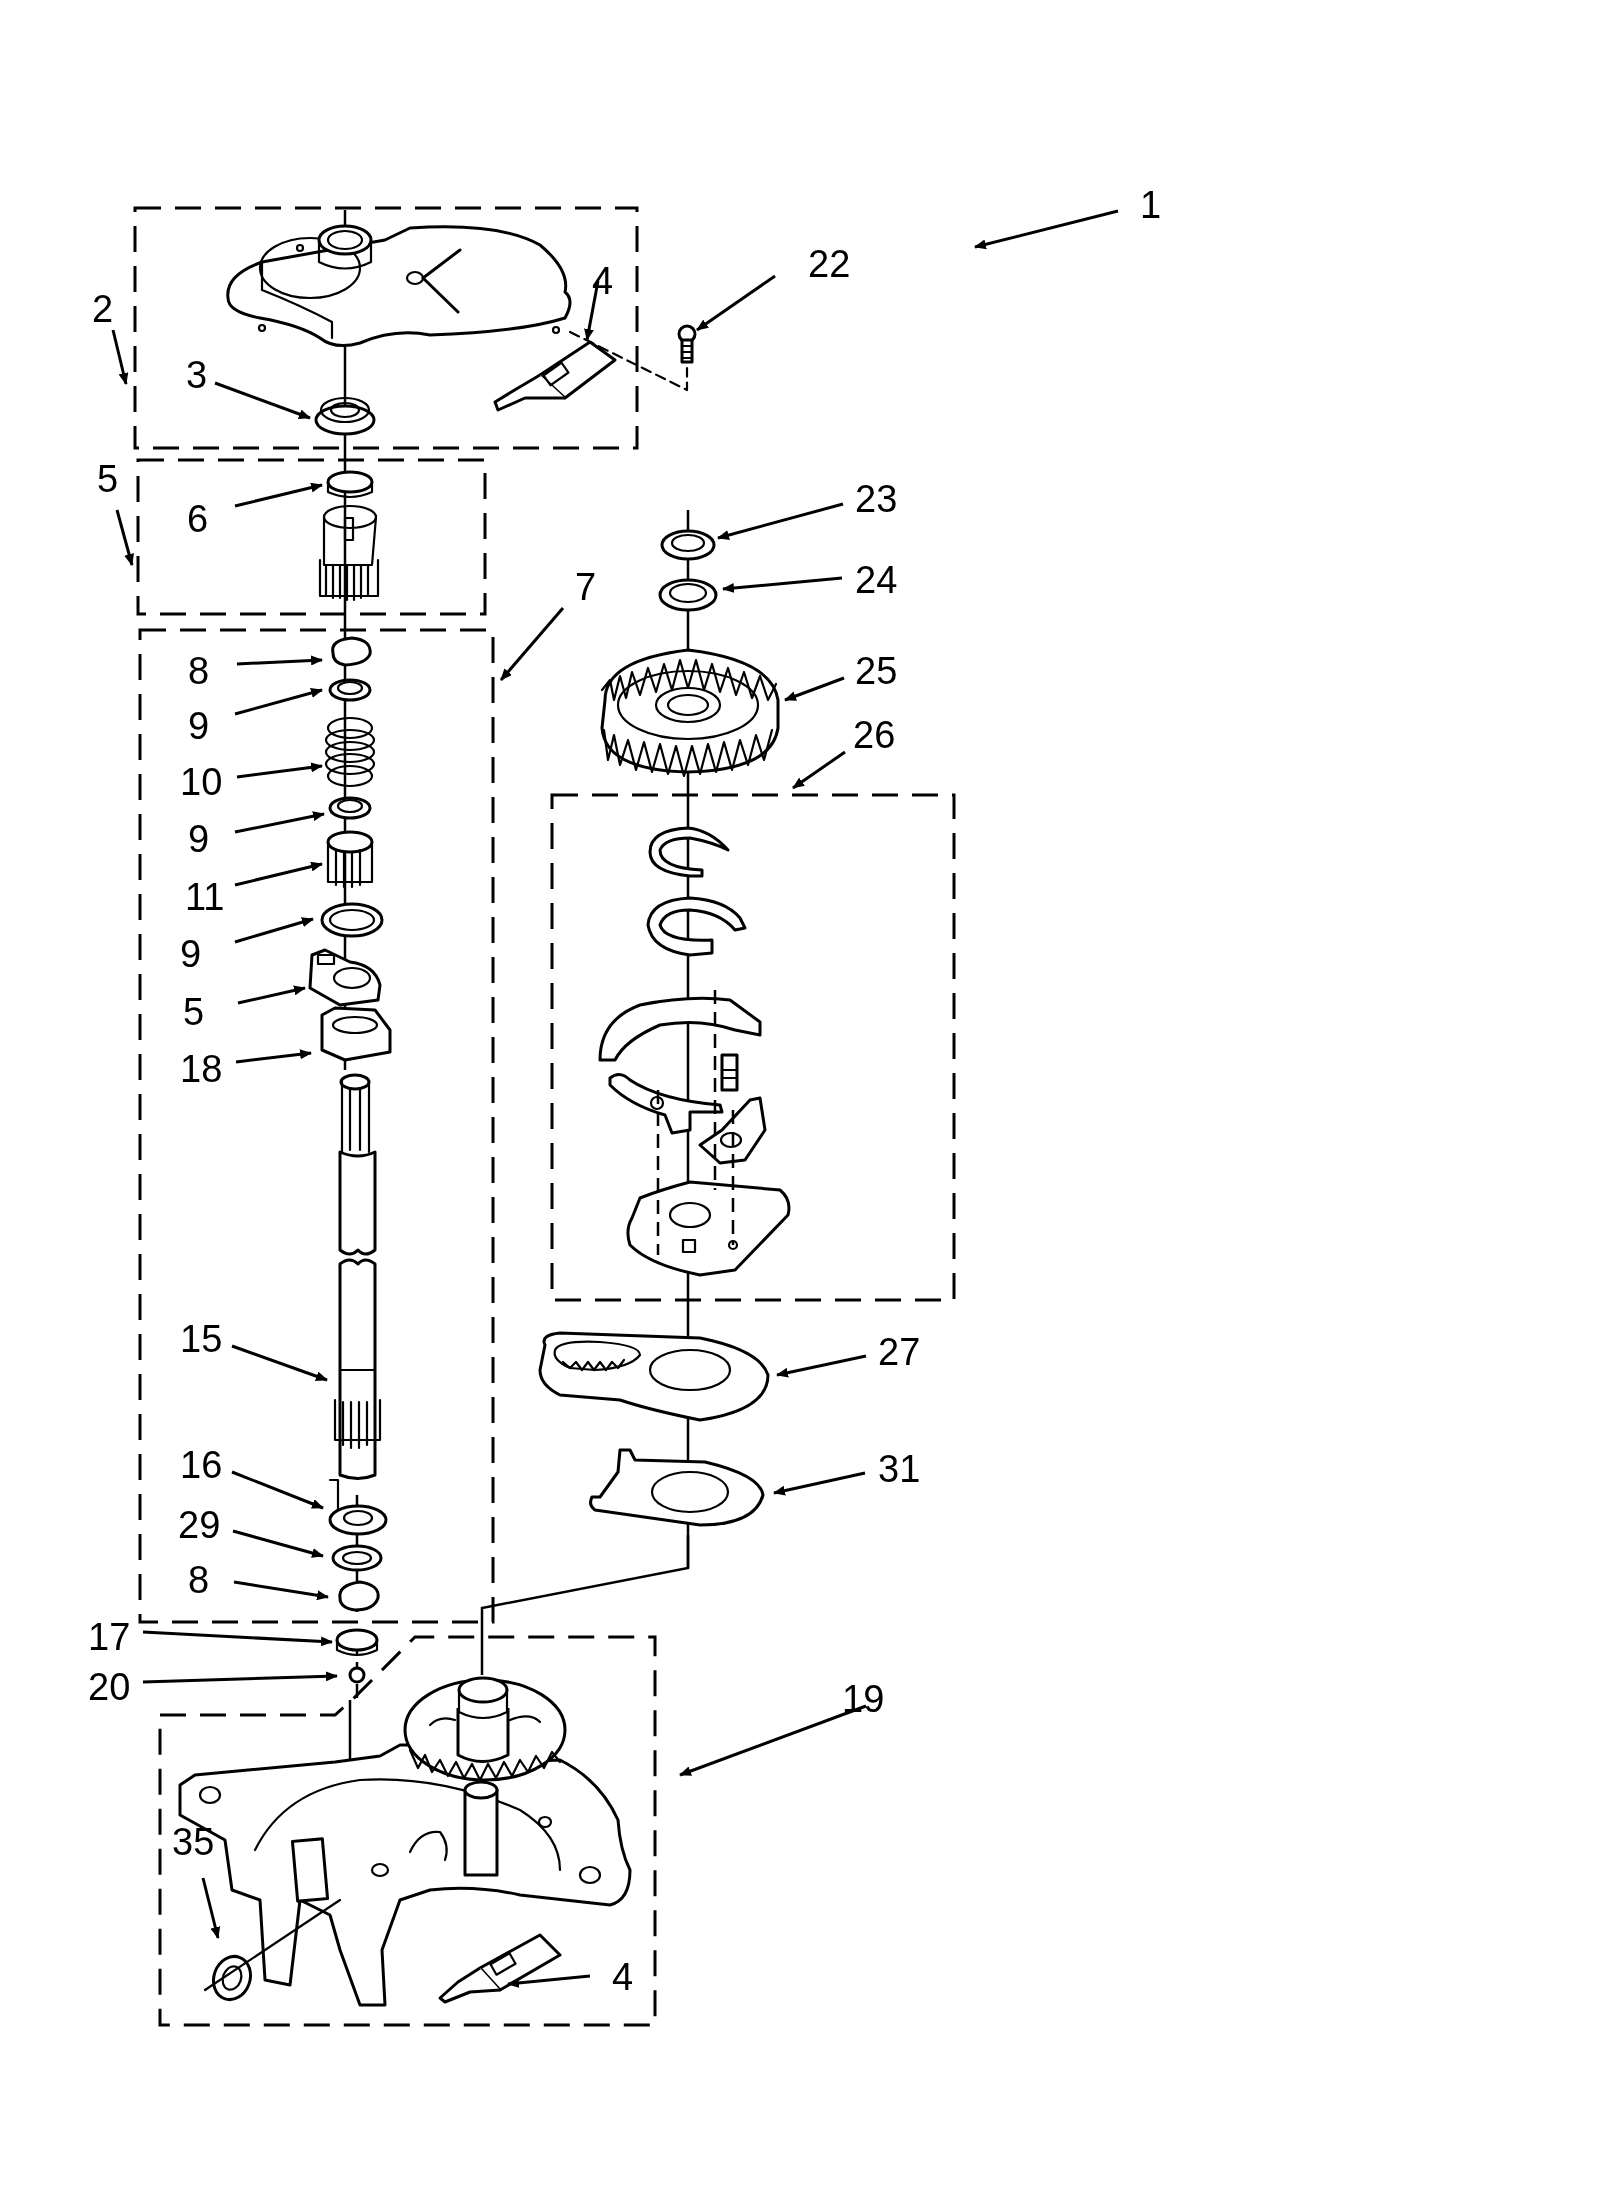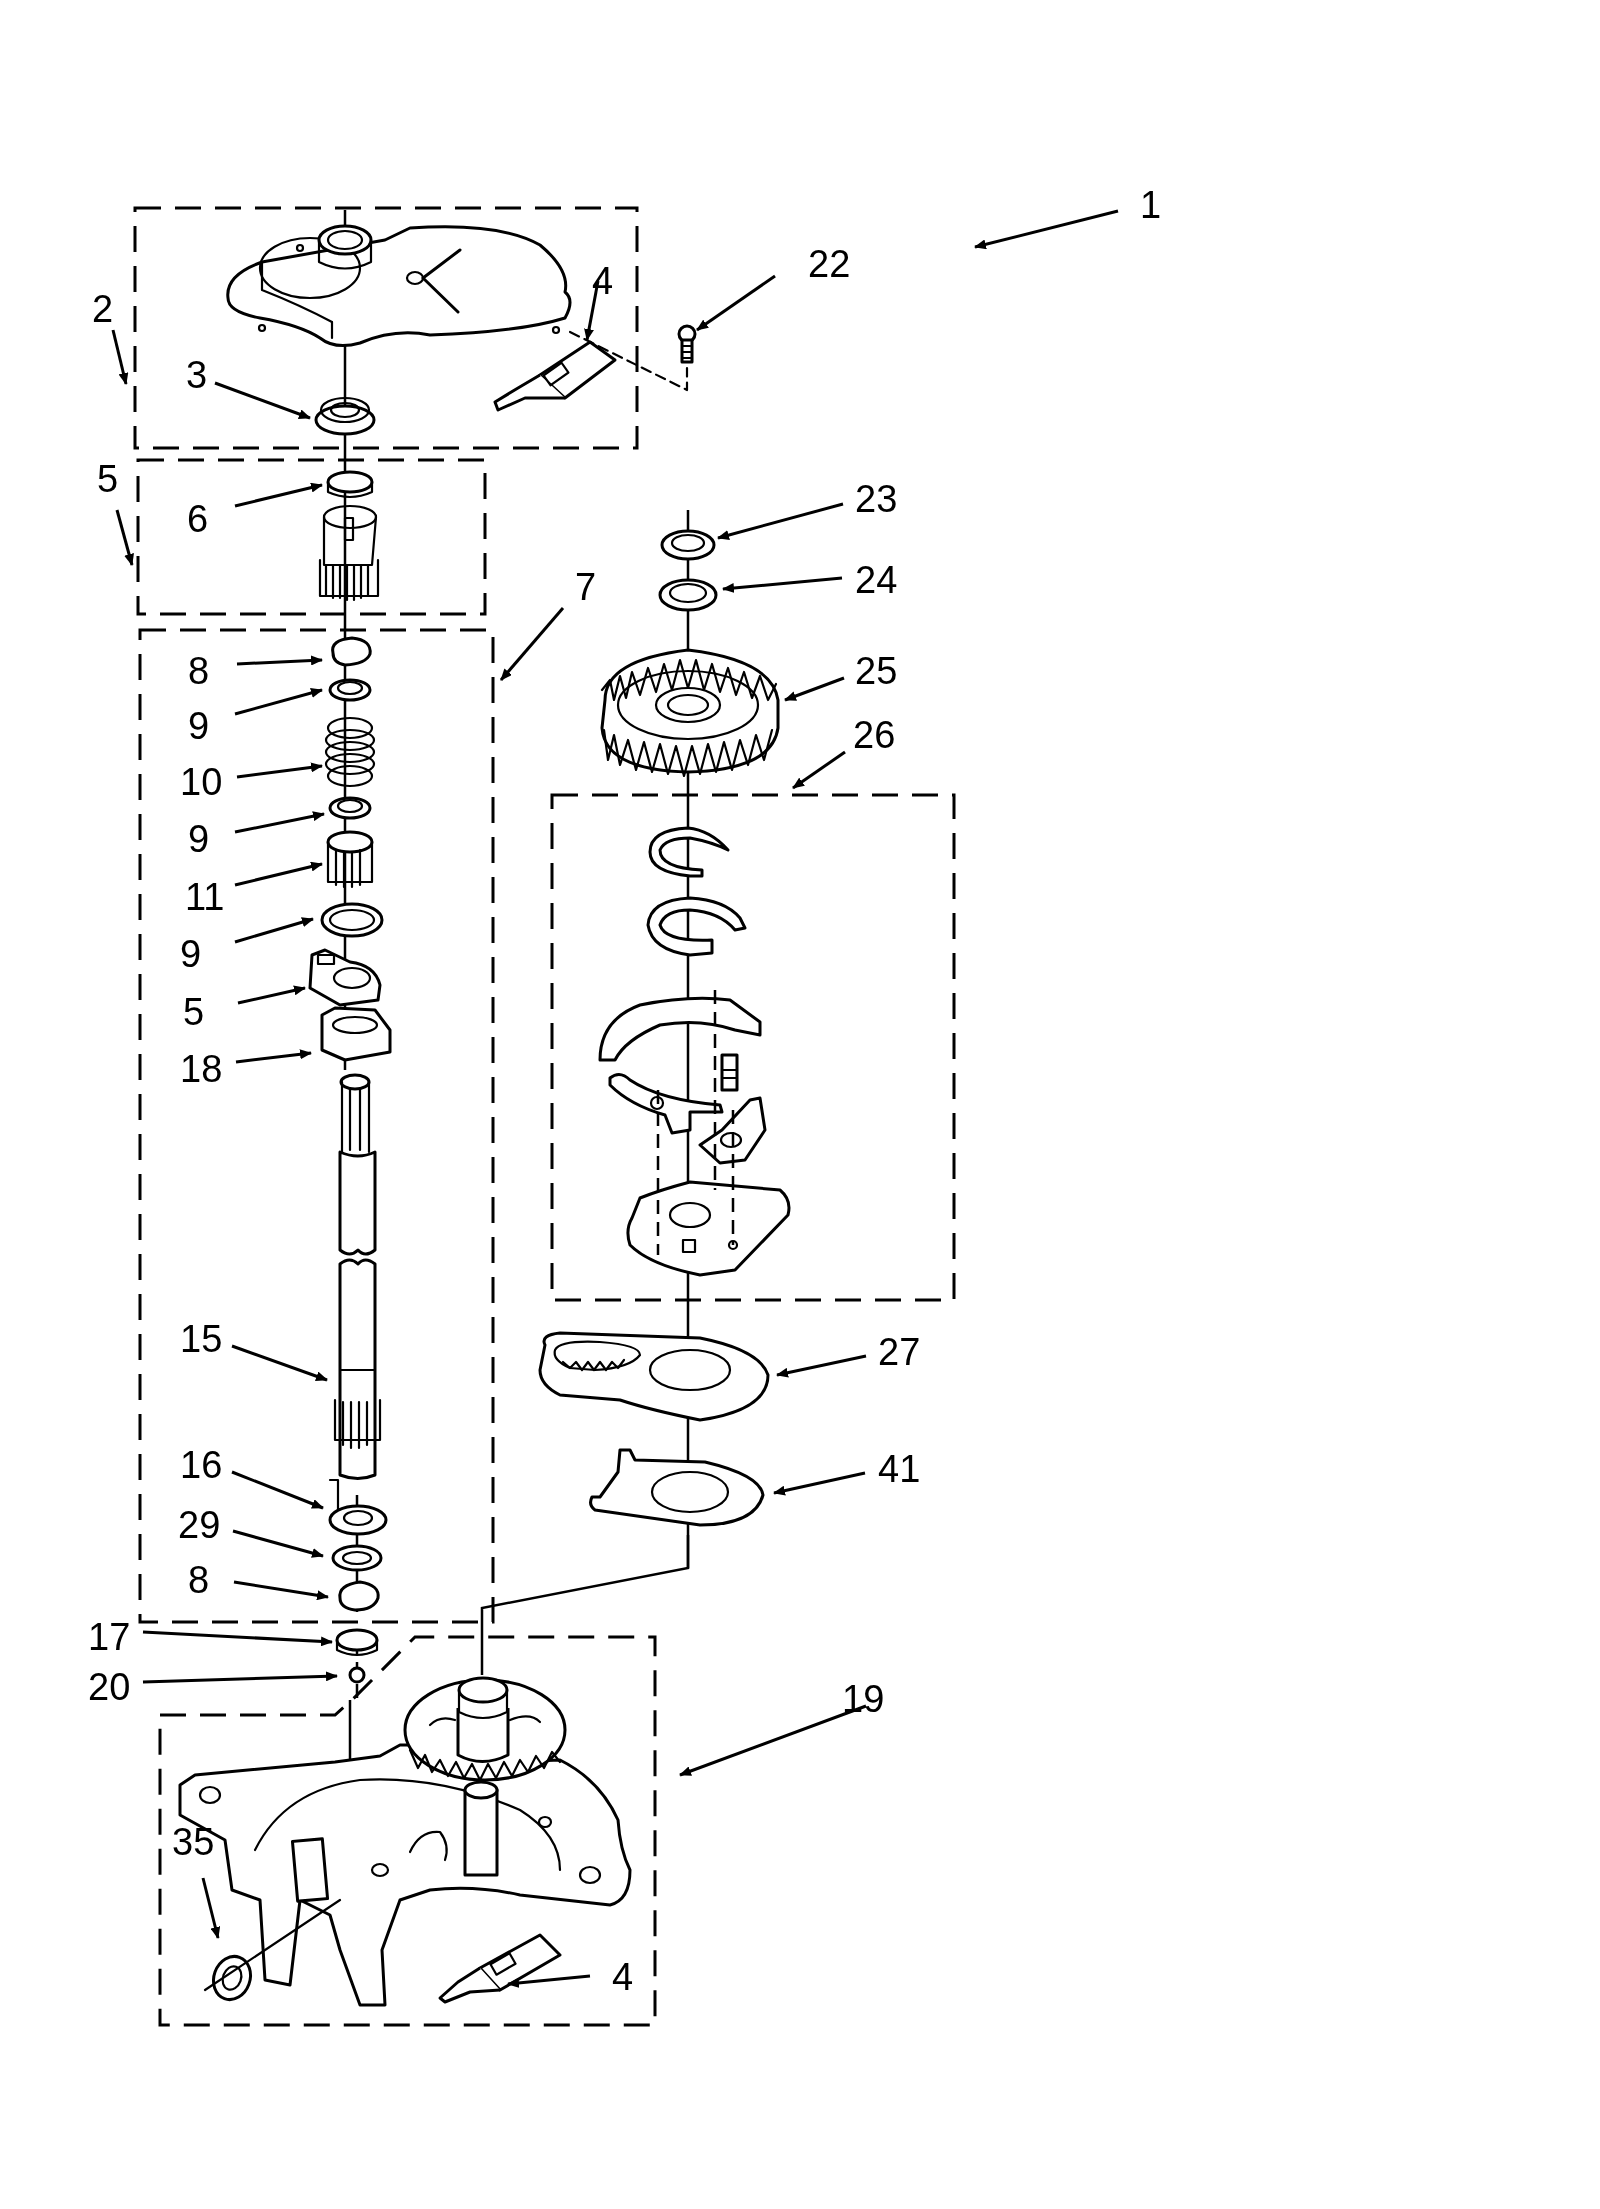--- a/index.html
+++ b/index.html
@@ -302,20 +302,20 @@
 <div class="callout" style="left:853px;top:716px">26</div>
 <div class="callout" style="left:180px;top:763px">10</div>
 <div class="callout" style="left:188px;top:820px">9</div>
 <div class="callout" style="left:185px;top:878px">11</div>
 <div class="callout" style="left:180px;top:935px">9</div>
 <div class="callout" style="left:183px;top:993px">5</div>
 <div class="callout" style="left:180px;top:1050px">18</div>
 <div class="callout" style="left:180px;top:1320px">15</div>
 <div class="callout" style="left:878px;top:1333px">27</div>
 <div class="callout" style="left:180px;top:1446px">16</div>
-<div class="callout" style="left:878px;top:1450px">41</div>
+<div class="callout" style="left:878px;top:1450px">31</div>
 <div class="callout" style="left:178px;top:1506px">29</div>
 <div class="callout" style="left:188px;top:1561px">8</div>
 <div class="callout" style="left:88px;top:1618px">17</div>
 <div class="callout" style="left:88px;top:1668px">20</div>
 <div class="callout" style="left:842px;top:1680px">19</div>
 <div class="callout" style="left:172px;top:1823px">35</div>
 <div class="callout" style="left:612px;top:1958px">4</div>
 
 </body></html>

